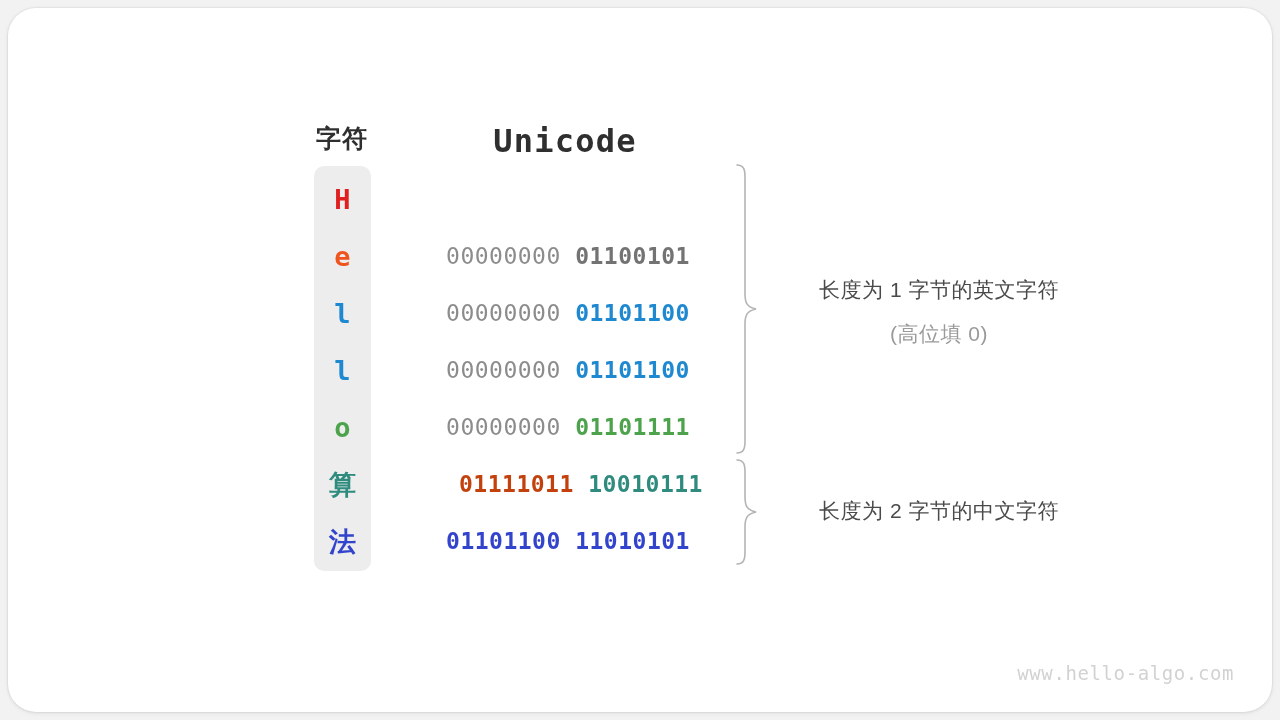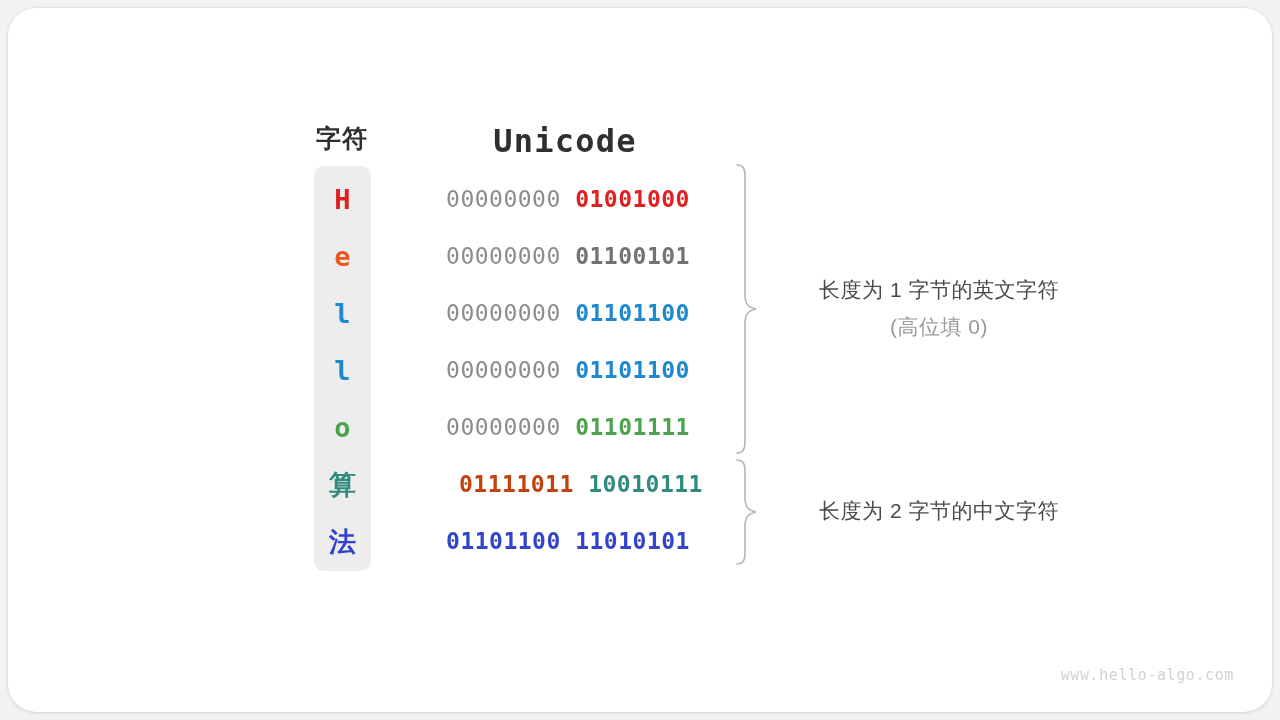--- a/index.html
+++ b/index.html
@@ -129,50 +129,49 @@
   }
   .annotation-main {
     font-size: 21px;
     color: #4a4a4a;
     letter-spacing: 0.5px;
   }
   .annotation-sub {
     font-size: 21px;
     color: #9a9a9a;
     letter-spacing: 0.5px;
-    margin-top: 9px;
+    margin-top: 16px;
   }
 
   
   #watermark {
     position: absolute;
     right: 38px;
     bottom: 28px;
     font-family: "DejaVu Sans Mono", "Liberation Mono", monospace;
-    font-size: 15px;
+    font-size: 19px;
     color: #d2d2d2;
     letter-spacing: 0.6px;
   }
 </style>
 </head>
 <body>
 
 <div id="canvas">
   <div id="card">
 
     <div class="col-header" id="header-char">字符</div>
 
     <div class="col-header" id="header-unicode">Unicode</div>
 
     <div id="char-column-bg"></div>
 
     <div id="rows-container">
         <div class="row" style="top: 163px;">
           <div class="row-char" style="color: rgb(224, 32, 32);">H</div>
-          <div class="row-bits"><span class="bits-high">00000000</span><span> </span><span class="bits-low" style="color: rgb(224, 32, 32);">01001000</span></div>
         </div>
         <div class="row" style="top: 220px;">
           <div class="row-char" style="color: rgb(240, 84, 30);">e</div>
           <div class="row-bits"><span class="bits-high">00000000</span><span> </span><span class="bits-low" style="color: #737373;">01100101</span></div>
         </div>
         <div class="row" style="top: 277px;">
           <div class="row-char" style="color: rgb(30, 136, 208);">l</div>
           <div class="row-bits"><span class="bits-high">00000000</span><span> </span><span class="bits-low" style="color: rgb(30, 136, 208);">01101100</span></div>
         </div>
         <div class="row" style="top: 334px;">

